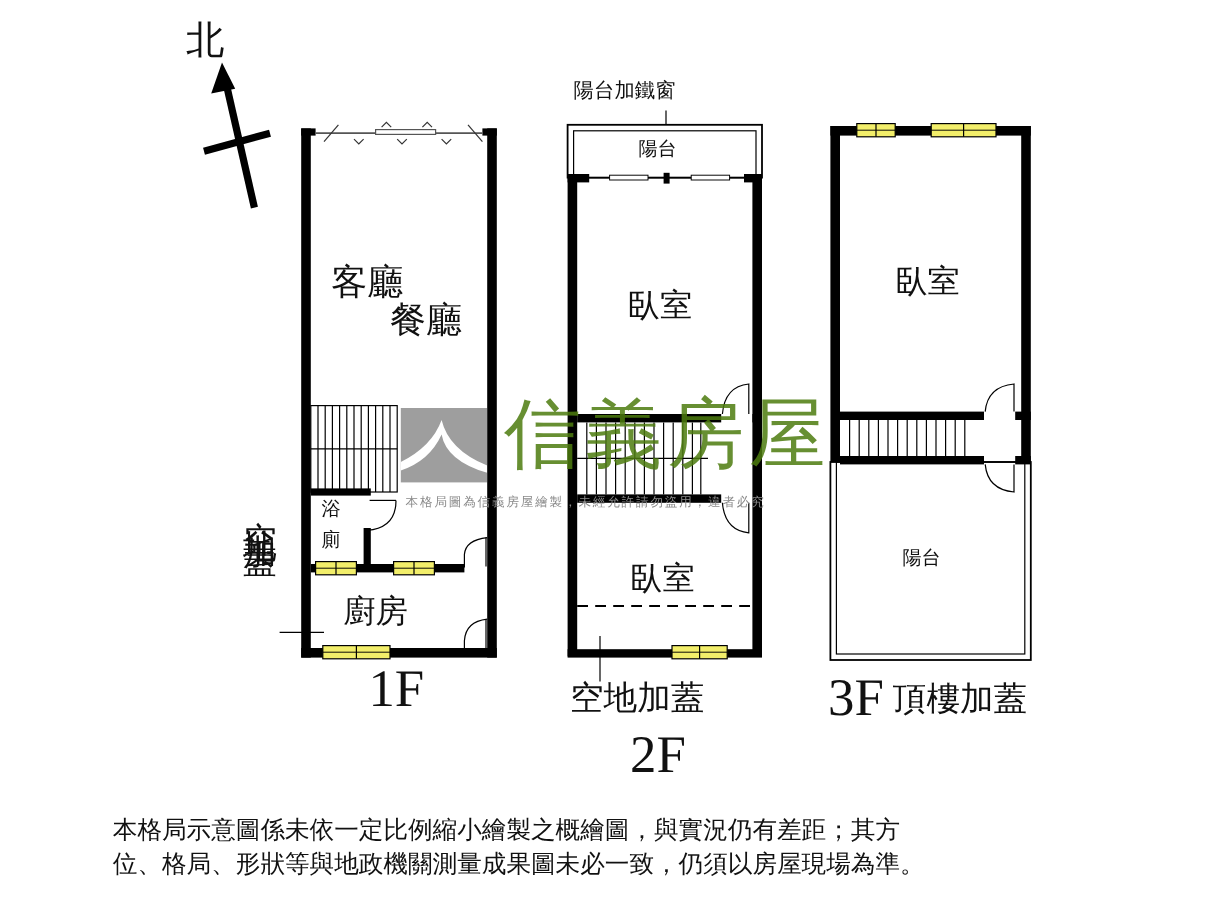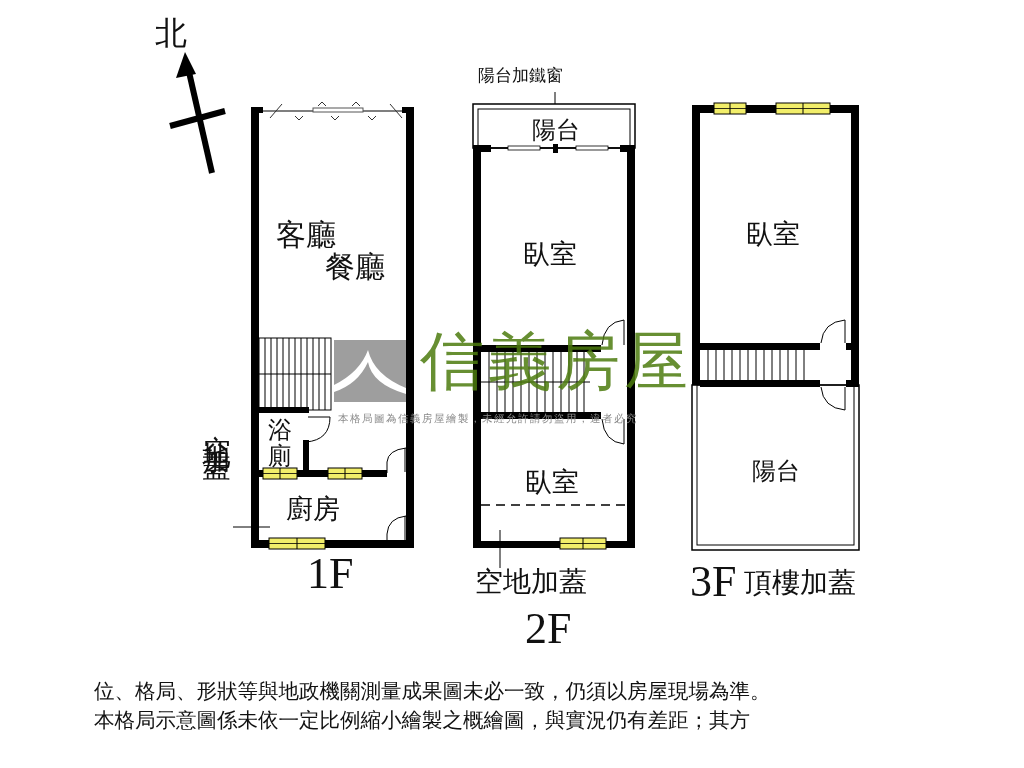--- a/index.html
+++ b/index.html
@@ -3,21 +3,21 @@
   <meta charset="utf-8">
   <style>
     html, body { margin: 0; padding: 0; background: #ffffff; }
     body { width: 1024px; height: 768px; position: relative; overflow: hidden;
            font-family: "DejaVu Serif", "Liberation Serif", serif; color: #111; }
     svg.plan { position: absolute; left: 0; top: 0; }
     .lbl { position: absolute; white-space: nowrap; color: #111;
            font-family: "DejaVu Sans", "Liberation Sans", sans-serif; }
     .room-lg { font-size: 30px; }
     .room-md { font-size: 27px; }
-    .room-sm { font-size: 24px; }
+    .room-sm { font-size: 16px; }
     .floor-lbl { font-family: "Liberation Serif", "DejaVu Serif", serif; font-size: 44px; }
     .vert { writing-mode: vertical-rl; letter-spacing: 6px; font-size: 28px; }
     .disclaimer { position: absolute; left: 94px; top: 677px; font-size: 20.5px; line-height: 29px;
                   font-family: "DejaVu Sans", "Liberation Sans", sans-serif; color: #111; }
     .disclaimer div { white-space: nowrap; }
     .wm-brand { position: absolute; left: 420px; top: 318px; font-size: 64px; color: #4d7c0f;
                 font-family: "DejaVu Sans", "Liberation Sans", sans-serif; letter-spacing: 4px; opacity: 0.85; }
     .wm-note { position: absolute; left: 338px; top: 412px; font-size: 10.5px; color: #8a8a8a;
                font-family: "DejaVu Sans", "Liberation Sans", sans-serif; letter-spacing: 1.5px; }
   </style>
@@ -206,15 +206,15 @@
 <div class="lbl room-md" style="left:525px; top:464px;">臥室</div>
 <div class="lbl" style="left:475px; top:563px; font-size:28px;">空地加蓋</div>
 <div class="lbl floor-lbl" style="left:525px; top:603px;">2F</div>
 
 <div class="lbl room-md" style="left:746px; top:216px;">臥室</div>
 <div class="lbl room-sm" style="left:752px; top:455px;">陽台</div>
 <div class="lbl floor-lbl" style="left:690px; top:556px;">3F</div>
 <div class="lbl" style="left:744px; top:564px; font-size:28px;">頂樓加蓋</div>
 
 <div class="disclaimer">
+  <div>本格局示意圖係未依一定比例縮小繪製之概繪圖，與實況仍有差距；其方</div>
   <div>位、格局、形狀等與地政機關測量成果圖未必一致，仍須以房屋現場為準。</div>
-  <div>本格局示意圖係未依一定比例縮小繪製之概繪圖，與實況仍有差距；其方</div>
 </div>
 
 </body></html>

